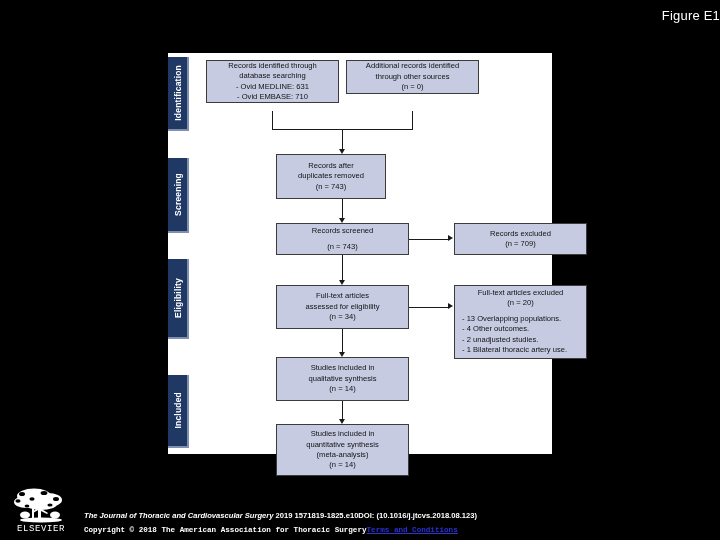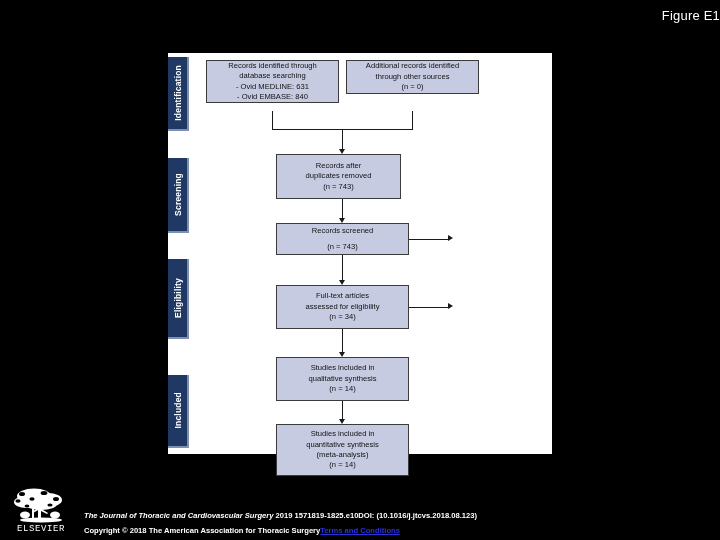--- a/index.html
+++ b/index.html
@@ -130,20 +130,21 @@
     font-style: normal;
   }
   #footer-copyright {
     position: absolute;
     left: 84px;
     top: 526px;
     color: #ffffff;
     font-size: 7.6px;
     font-weight: bold;
     white-space: nowrap;
+    font-family: Liberation Mono, monospace;
   }
   #footer-copyright .terms-link {
     color: #2a32d8;
     text-decoration: underline;
     cursor: pointer;
   }
 
   
   #elsevier-logo {
     position: absolute;
@@ -189,65 +190,79 @@
     <span>Eligibility</span>
   </div>
   <div class="stage-bar" style="left:0px; top:322px; height:71px;">
     <span>Included</span>
   </div>
 
   <div class="flow-box" style="left:38px; top:7px; width:133px; height:43px;">
     <div class="ln">Records identified through</div>
     <div class="ln">database searching</div>
     <div class="ln">- Ovid MEDLINE: 631</div>
-    <div class="ln">- Ovid EMBASE: 840</div>
+    <div class="ln">- Ovid EMBASE: 710</div>
   </div>
 
   <div class="flow-box" style="left:178px; top:7px; width:133px; height:34px;">
     <div class="ln">Additional records identified</div>
     <div class="ln">through other sources</div>
     <div class="ln">(n = 0)</div>
   </div>
 
   <div class="conn v-line" style="left:104px; top:58px; height:18px;"></div>
   <div class="conn v-line" style="left:244px; top:58px; height:18px;"></div>
   <div class="conn h-line" style="left:104px; top:76px; width:141px;"></div>
   <div class="conn v-line" style="left:174px; top:76px; height:20px;"></div>
   <div class="arrow-down" style="left:171px; top:96px;"></div>
 
-  <div class="flow-box" style="left:108px; top:101px; width:125px; height:45px;">
+  <div class="flow-box" style="left:108px; top:101px; width:110px; height:45px;">
     <div class="ln">Records after</div>
     <div class="ln">duplicates removed</div>
     <div class="ln">(n = 743)</div>
   </div>
 
   <div class="conn v-line" style="left:174px; top:146px; height:19px;"></div>
   <div class="arrow-down" style="left:171px; top:165px;"></div>
 
   <div class="flow-box" style="left:108px; top:170px; width:133px; height:32px;justify-content:space-between;">
     <div class="ln">Records screened</div>
     <div class="ln">(n = 743)</div>
   </div>
 
   <div class="conn h-line" style="left:241px; top:186px; width:39px;"></div>
   <div class="arrow-right" style="left:280px; top:182px;"></div>
 
+  <div class="flow-box" style="left:286px; top:170px; width:133px; height:32px;">
+    <div class="ln">Records excluded</div>
+    <div class="ln">(n = 709)</div>
+  </div>
 
   <div class="conn v-line" style="left:174px; top:202px; height:25px;"></div>
   <div class="arrow-down" style="left:171px; top:227px;"></div>
 
   <div class="flow-box" style="left:108px; top:232px; width:133px; height:44px;">
     <div class="ln">Full-text articles</div>
     <div class="ln">assessed for eligibility</div>
     <div class="ln">(n = 34)</div>
   </div>
 
   <div class="conn h-line" style="left:241px; top:254px; width:39px;"></div>
   <div class="arrow-right" style="left:280px; top:250px;"></div>
 
+  <div class="flow-box left-list" style="left:286px; top:232px; width:133px; height:74px;">
+    <div class="hdr">Full-text articles excluded</div>
+    <div class="hdr">(n = 20)</div>
+    <div class="bullets">
+      <div>- 13 Overlapping populations.</div>
+      <div>- 4 Other outcomes.</div>
+      <div>- 2 unadjusted studies.</div>
+      <div>- 1 Bilateral thoracic artery use.</div>
+    </div>
+  </div>
 
   <div class="conn v-line" style="left:174px; top:276px; height:23px;"></div>
   <div class="arrow-down" style="left:171px; top:299px;"></div>
 
   <div class="flow-box" style="left:108px; top:304px; width:133px; height:44px;">
     <div class="ln">Studies included in</div>
     <div class="ln">qualitative synthesis</div>
     <div class="ln">(n = 14)</div>
   </div>
 

